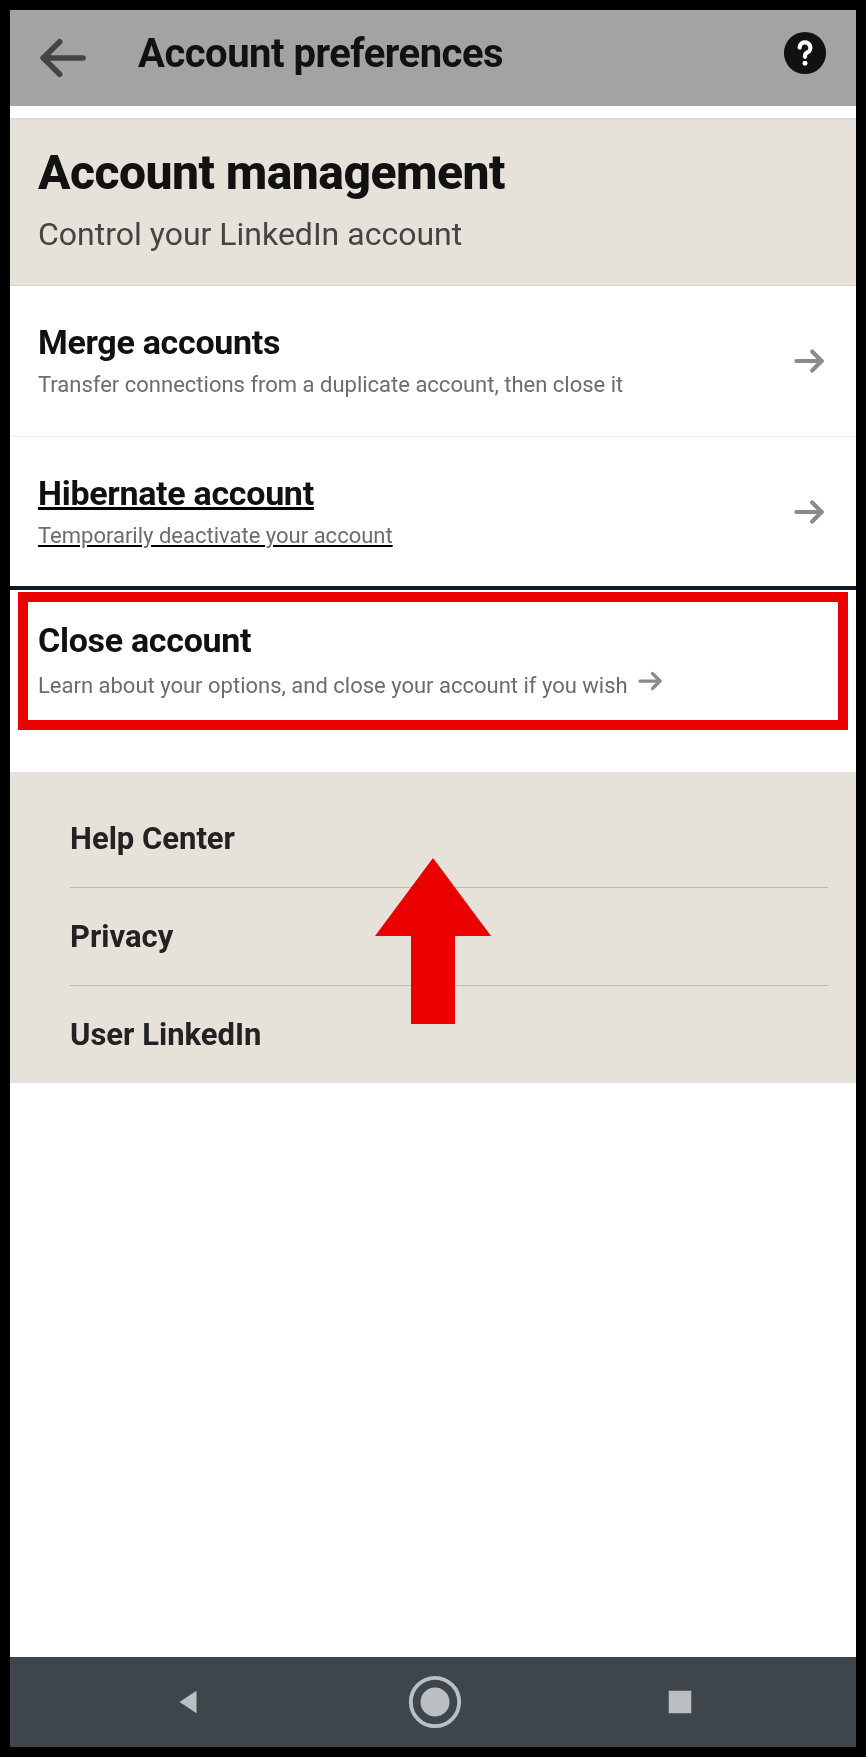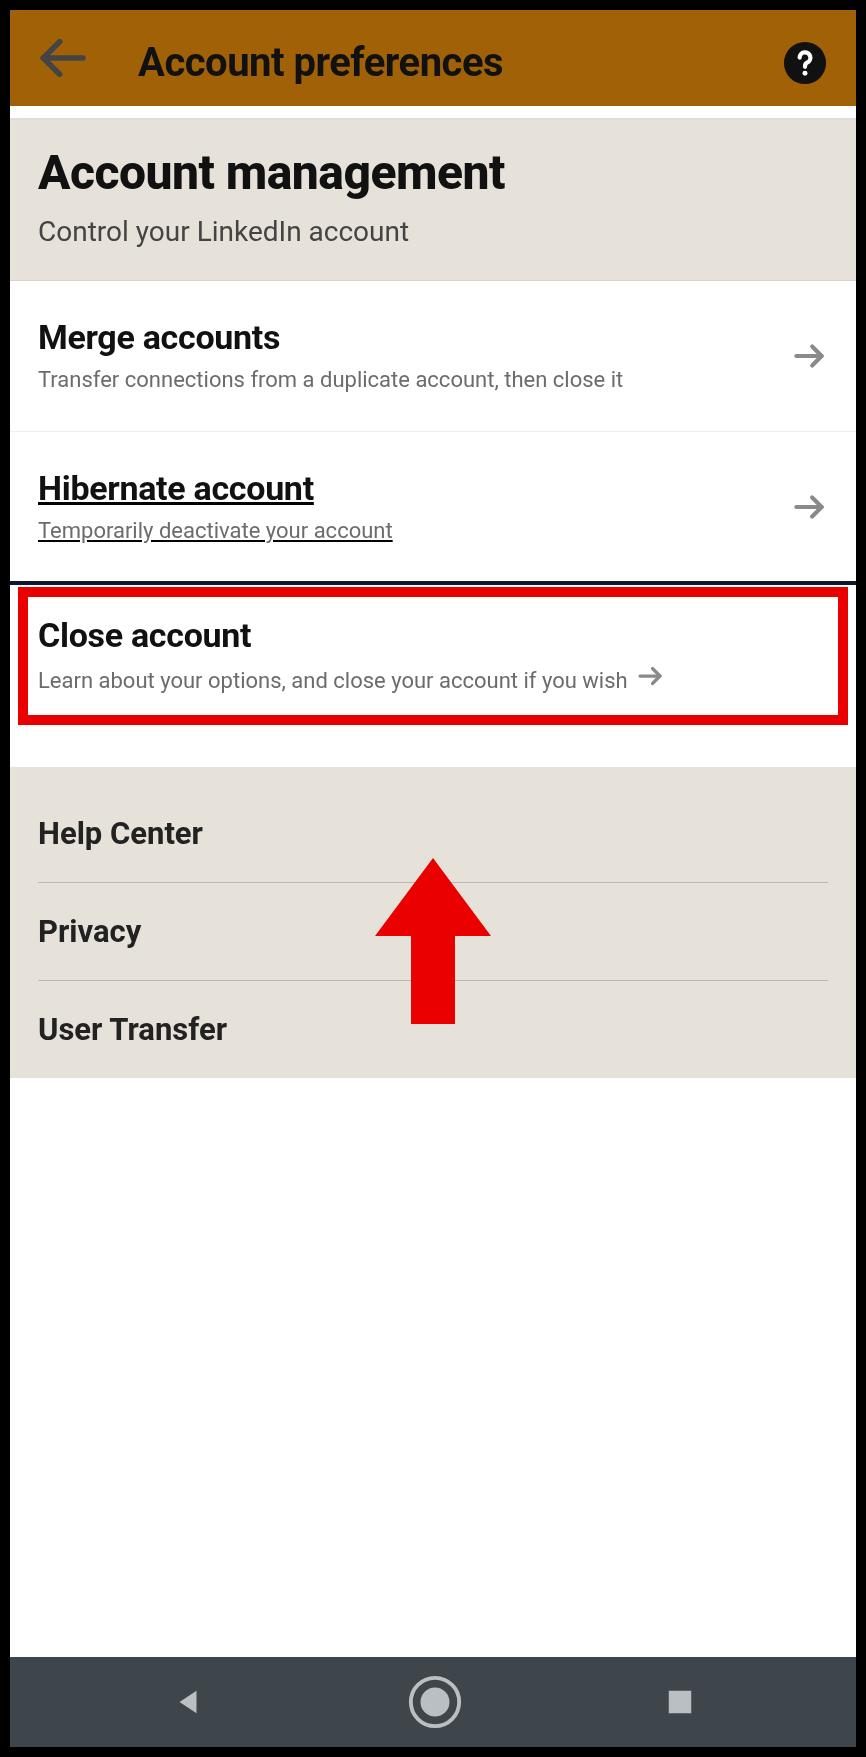--- a/index.html
+++ b/index.html
@@ -1,32 +1,32 @@
 <!DOCTYPE html>
 <html><head>
 <meta charset="utf-8">
 <style>
 * { box-sizing: border-box; margin: 0; padding: 0; }
 html, body { width: 866px; height: 1757px; font-family: -apple-system, BlinkMacSystemFont, "Segoe UI", Roboto, Helvetica, Arial, sans-serif; background: #fff; }
 .frame { width: 866px; height: 1757px; border: 10px solid #000; position: relative; overflow: hidden; }
 .content-wrap { position: absolute; top: 0; left: 0; right: 0; bottom: 90px; overflow: hidden; }
 
 
-.appbar { display: flex; align-items: flex-end; padding: 20px 28px 20px 24px; background: #a16207; gap: 48px; }
+.appbar { display: flex; align-items: flex-start; padding: 20px 28px 20px 24px; background: #a3a3a3; gap: 48px; }
 .back-icon svg { display: block; }
 .appbar-title { font-size: 40px; font-weight: 700; color: #111; letter-spacing: -0.5px; flex: 1; }
 .help-icon { margin-left: auto; }
 .help-icon svg { display: block; }
 
 .divider-thin { height: 2px; background: #ddd; margin-top: 12px; }
 
 
 .section-header { background: #e6e2da; padding: 24px 28px 32px 28px; border-bottom: 1px solid #d8d4cc; }
 .section-title { font-size: 48px; font-weight: 800; color: #111; margin-bottom: 14px; letter-spacing: -0.5px; }
-.section-sub { font-size: 28px; color: #444; }
+.section-sub { font-size: 32px; color: #444; }
 
 
 .item { background: #fff; padding: 36px 28px 36px 28px; display: flex; align-items: center; gap: 18px; }
 .item + .item { border-top: 1px solid #eee; text-decoration: underline; }
 .item-body { flex: 1; }
 .item-title { font-size: 34px; font-weight: 700; color: #111; letter-spacing: -0.3px; margin-bottom: 8px; }
 .item-desc { font-size: 22px; color: #6c6c6c; line-height: 1.35; }
 .chevron svg { display: block; }
 
 
@@ -37,21 +37,21 @@
 
 .highlight-wrap { position: relative; }
 .highlight-box { position: absolute; top: 6px; left: 8px; right: 8px; bottom: 6px; border: 10px solid #eb0000; pointer-events: none; }
 
 
 .arrow-annot { position: absolute; left: 50%; transform: translateX(-50%); top: 848px; pointer-events: none; }
 .arrow-annot svg { display: block; }
 
 
 .footer-block { background: #e6e2da; padding: 18px 28px 0 28px; }
-.footer-link { font-size: 31px; font-weight: 700; color: #222; padding: 30px 0 30px 0; border-bottom: 1px solid #bdb9b0; }
+.footer-link { font-size: 31px; font-weight: 700; color: #222; padding: 30px 0 30px 0; border-bottom: 1px solid #bdb9b0; margin-left: 32px; }
 .footer-link:last-child { border-bottom: 1px solid #bdb9b0; }
 
 
 .navbar { position: absolute; left: 0; right: 0; bottom: 0; height: 90px; background: #3f464b; display: flex; align-items: center; justify-content: space-around; padding: 0 60px; }
 .nav-btn svg { display: block; }
 </style>
 </head>
 <body>
 
 <div class="frame">
@@ -128,21 +128,21 @@
 
     <div class="arrow-annot">
       <svg width="120" height="170" viewBox="0 0 120 170">
         <polygon points="60,0 118,78 82,78 82,166 38,166 38,78 2,78" fill="#eb0000"></polygon>
       </svg>
     </div>
 
     <div class="footer-block">
       <div class="footer-link">Help Center</div>
       <div class="footer-link">Privacy</div>
-      <div class="footer-link" style="border-bottom:none;">User Transfer</div>
+      <div class="footer-link" style="border-bottom:none;">User LinkedIn</div>
     </div>
 
   </div>
 
   <div class="navbar">
     <span class="nav-btn">
       <svg width="34" height="34" viewBox="0 0 24 24">
           <polygon points="6,12 18,4 18,20" fill="#b9bfc3"></polygon>
         </svg>
     </span>

